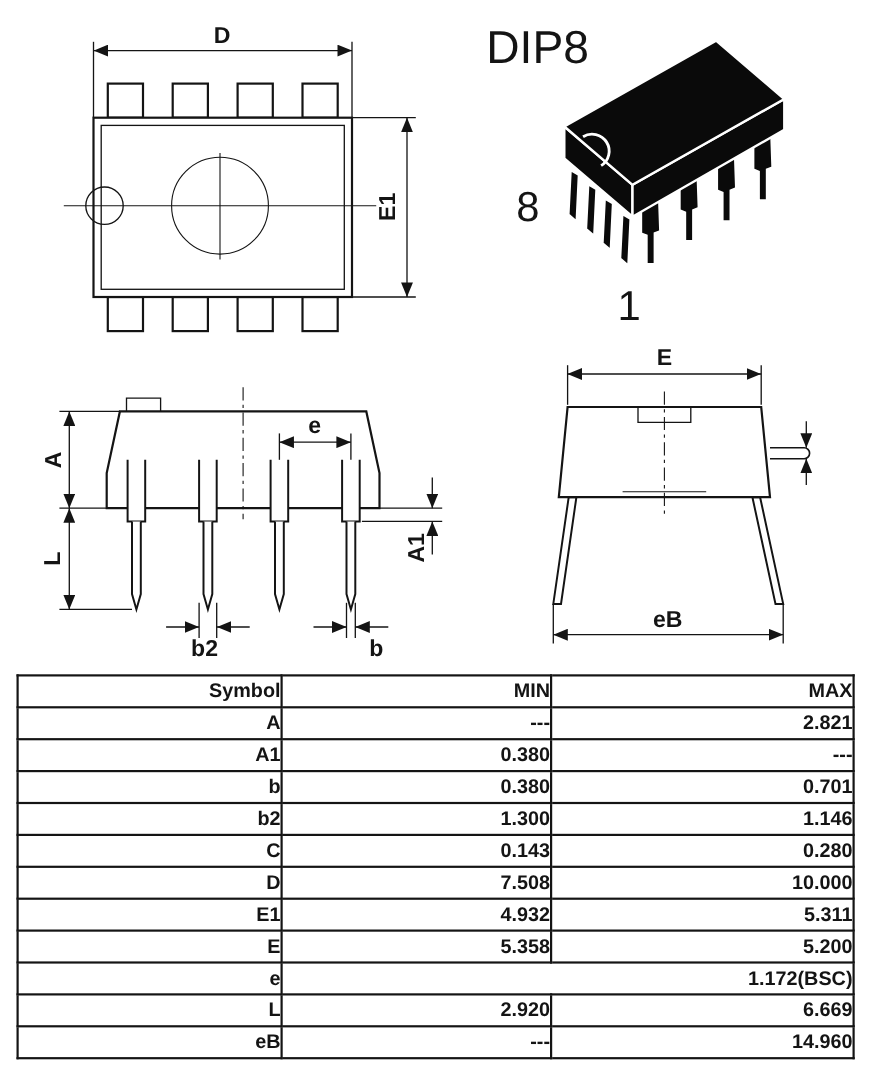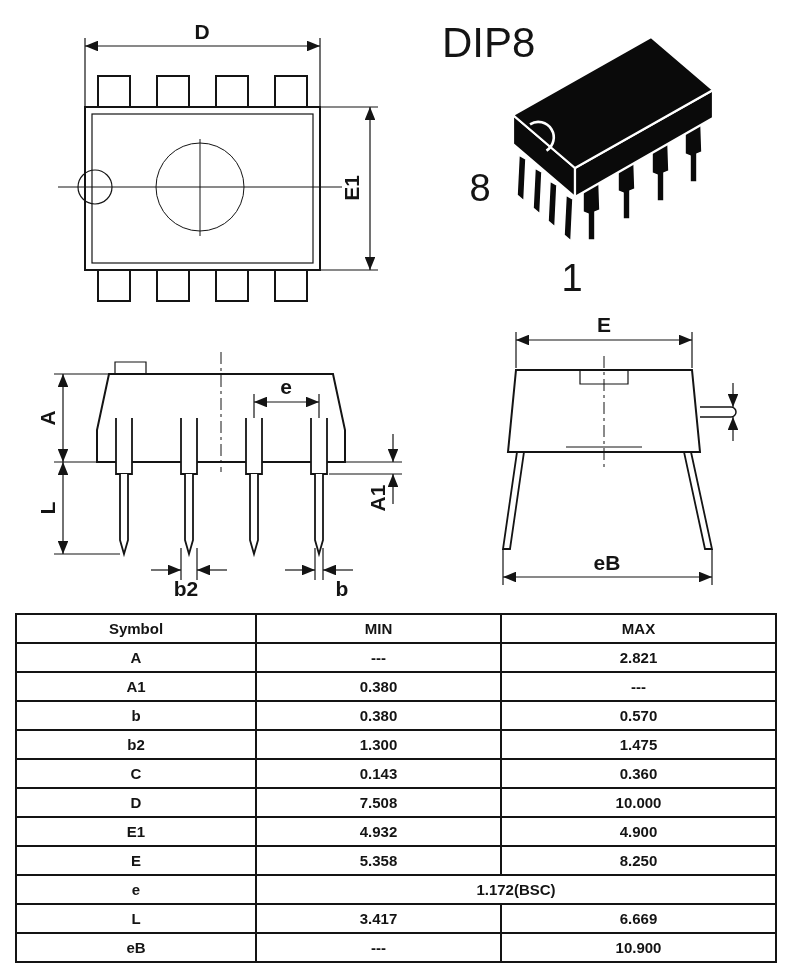--- a/index.html
+++ b/index.html
@@ -13,22 +13,22 @@
   .hair{stroke:#141414;stroke-width:1;fill:none;}
   .dim{stroke:#141414;stroke-width:1.2;fill:none;}
   .cl{stroke:#141414;stroke-width:1;fill:none;stroke-dasharray:12 4 3 4;}
   .lbl{font-family:"Liberation Sans",sans-serif;font-size:21px;font-weight:bold;fill:#141414;stroke:none;}
   .big{font-family:"Liberation Sans",sans-serif;font-size:42px;font-weight:normal;fill:#141414;stroke:none;}
   .num{font-family:"Liberation Sans",sans-serif;font-size:38px;font-weight:normal;fill:#141414;stroke:none;}
   .blackfill{fill:#0a0a0a;stroke:#ffffff;stroke-width:2.2;}
   .pinblack{fill:#0a0a0a;stroke:#ffffff;stroke-width:1.6;}
   
   .dim-table{position:absolute;left:15px;top:613px;width:760px;border-collapse:collapse;table-layout:fixed;}
-  .dim-table th,.dim-table td{border:2px solid #141414;text-align:center;vertical-align:middle;
-        font-size:15px;font-weight:bold;height:27px;line-height:27px;padding:0;color:#141414;}
+  .dim-table th,.dim-table td{border:2px solid #141414;text-align:right;vertical-align:middle;
+        font-size:18px;font-weight:bold;height:27px;line-height:27px;padding:0;color:#141414;}
 </style>
 </head>
 <body>
 
 <div class="page">
 
   <svg class="drawings" width="790" height="610" viewBox="0 0 790 610">
     <defs>
       <marker id="ar" viewBox="0 0 11 9" refX="11" refY="4.5" markerWidth="11" markerHeight="9" orient="auto-start-reverse">
         <path d="M0,0 L11,4.5 L0,9 Z" fill="#141414"></path>
@@ -183,57 +183,57 @@
         <td>2.821</td>
       </tr>
       <tr>
         <td>A1</td>
         <td>0.380</td>
         <td>---</td>
       </tr>
       <tr>
         <td>b</td>
         <td>0.380</td>
-        <td>0.570</td>
+        <td>0.701</td>
       </tr>
       <tr>
         <td>b2</td>
         <td>1.300</td>
-        <td>1.475</td>
+        <td>1.146</td>
       </tr>
       <tr>
         <td>C</td>
         <td>0.143</td>
-        <td>0.360</td>
+        <td>0.280</td>
       </tr>
       <tr>
         <td>D</td>
         <td>7.508</td>
         <td>10.000</td>
       </tr>
       <tr>
         <td>E1</td>
         <td>4.932</td>
-        <td>4.900</td>
+        <td>5.311</td>
       </tr>
       <tr>
         <td>E</td>
         <td>5.358</td>
-        <td>8.250</td>
+        <td>5.200</td>
       </tr>
       <tr>
         <td>e</td>
         <td colspan="2">1.172(BSC)</td>
       </tr>
       <tr>
         <td>L</td>
-        <td>3.417</td>
+        <td>2.920</td>
         <td>6.669</td>
       </tr>
       <tr>
         <td>eB</td>
         <td>---</td>
-        <td>10.900</td>
+        <td>14.960</td>
       </tr>
     </tbody>
   </table>
 
 </div>
 
 </body></html>

